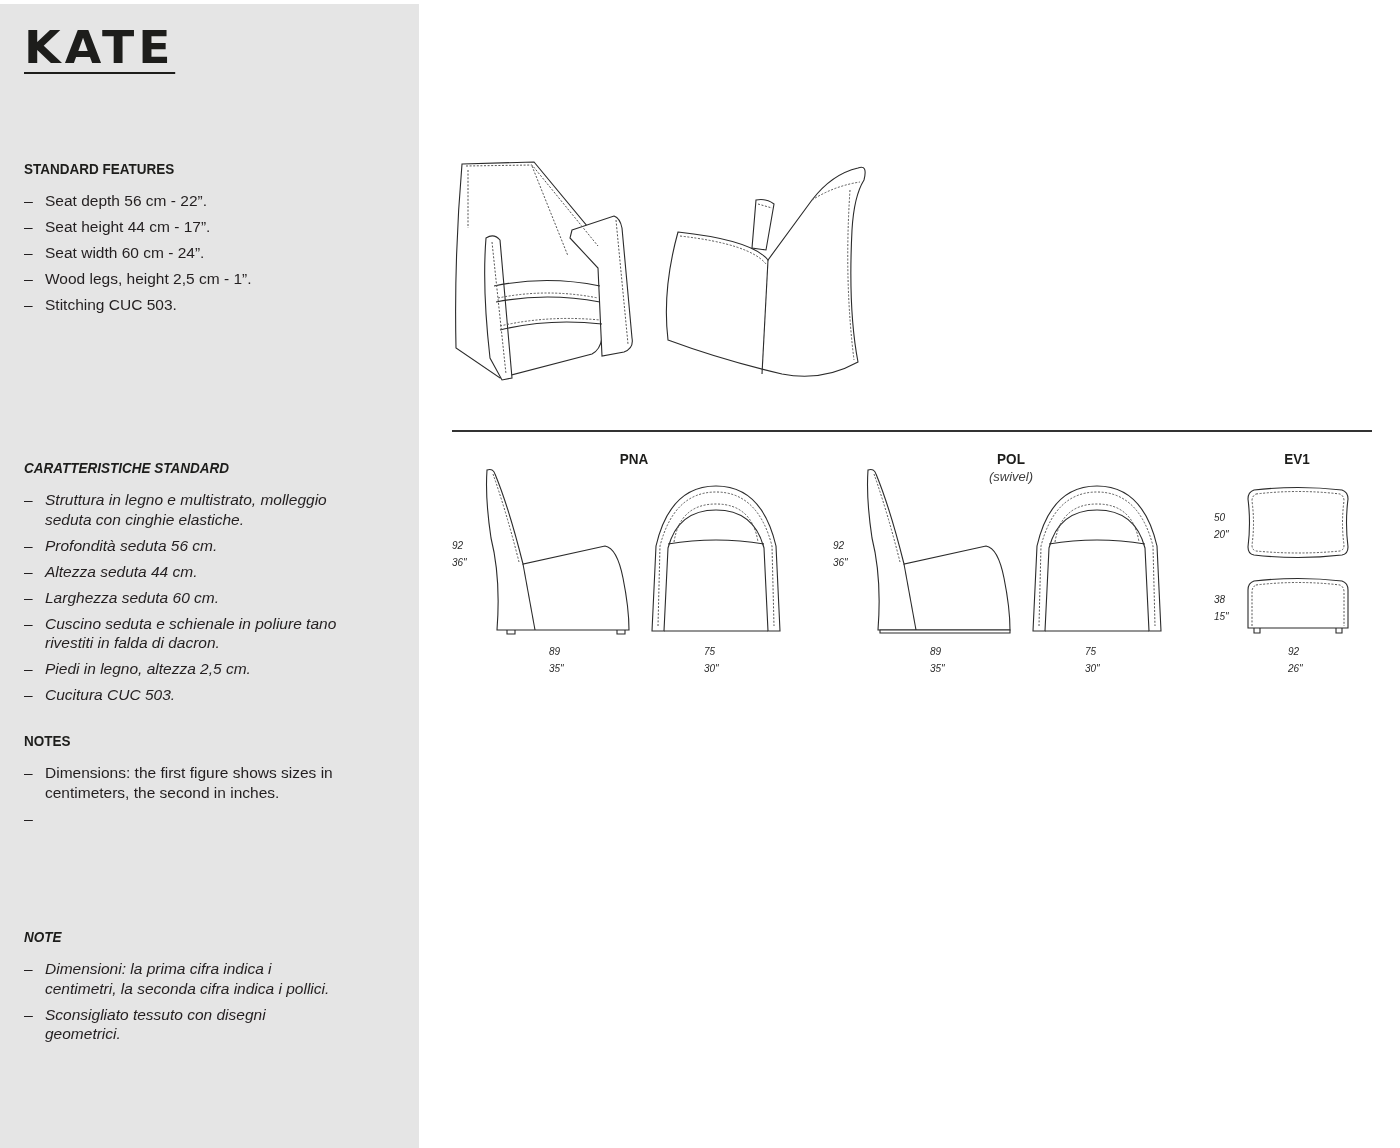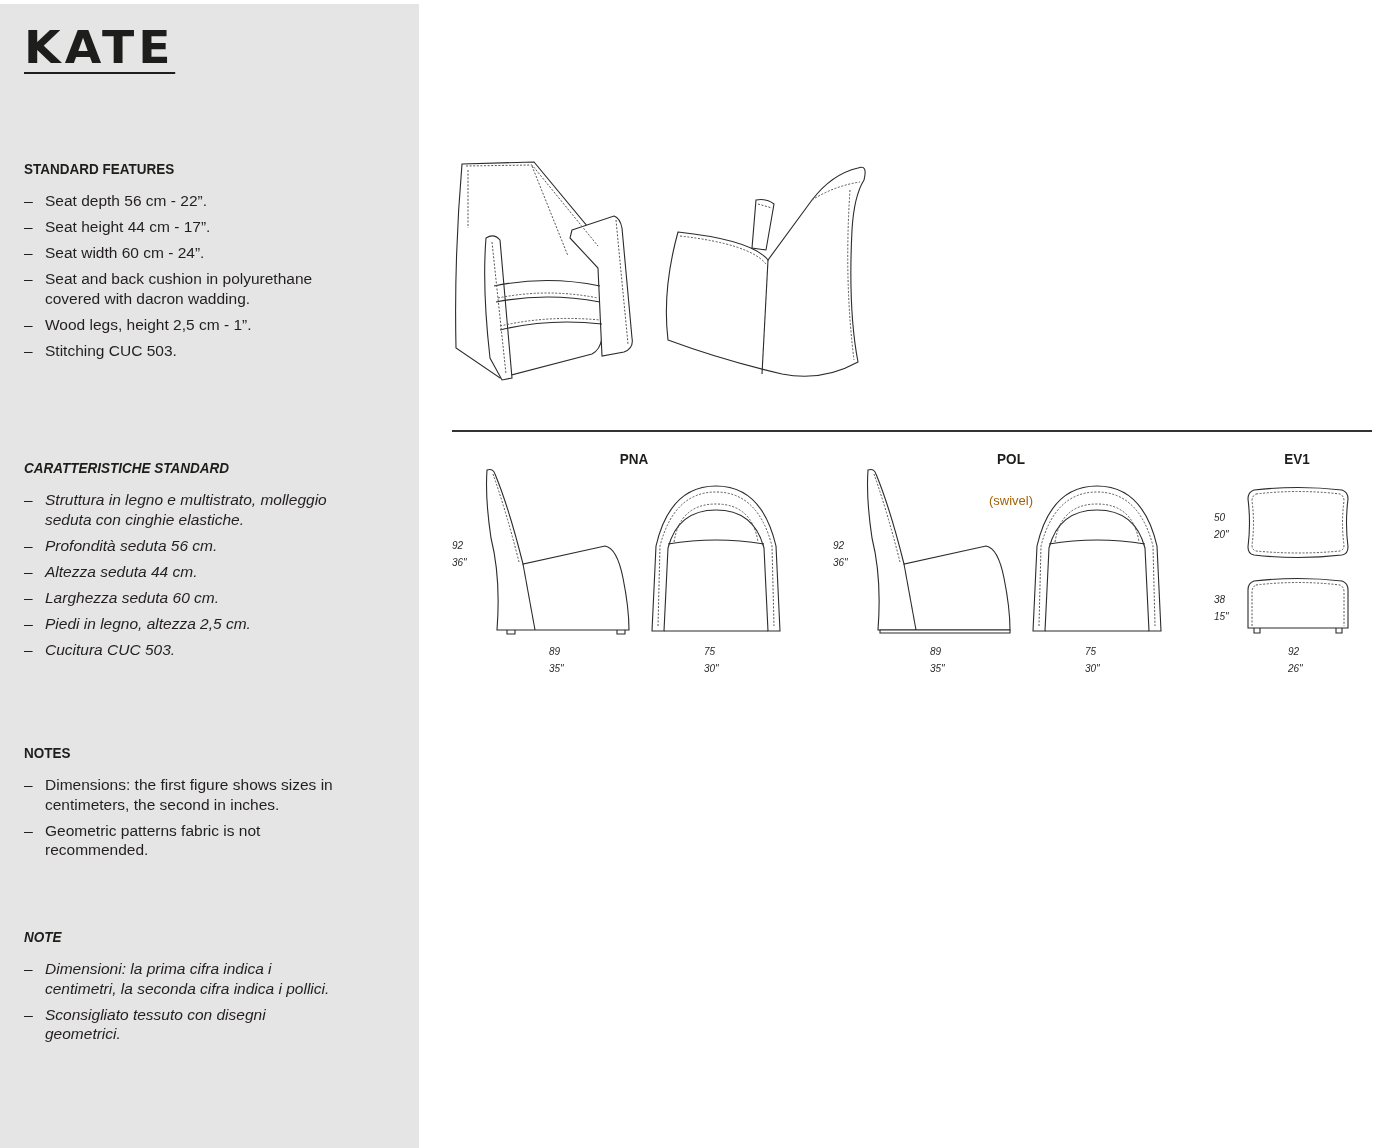--- a/index.html
+++ b/index.html
@@ -42,23 +42,22 @@
       position: absolute; left: 452px; top: 430px; width: 920px; height: 2px;
       background: #333333;
     }
 
     .label-bold {
       position: absolute; font-weight: bold; font-size: 15px; color: #1d1d1b;
       transform: scaleX(0.9); transform-origin: center;
       text-align: center;
     }
     .label-sub {
-      position: absolute; font-size: 13px; color: #a16207;
+      position: absolute; font-style: italic; font-size: 13px; color: #404040;
       text-align: center;
-      margin-top: 24px;
     }
     .dim {
       position: absolute; font-style: italic; font-size: 10px; line-height: 17px; color: #2a2a2a;
       text-align: left;
     }
     svg { position: absolute; overflow: visible; }
     svg .o { fill: #ffffff; stroke: #2b2b2b; stroke-width: 1.1; }
     svg .l { fill: none; stroke: #2b2b2b; stroke-width: 1.1; }
     svg .s { fill: none; stroke: #555; stroke-width: 1; stroke-dasharray: 2 1.6; }
   </style>
@@ -68,45 +67,45 @@
 <aside class="sidebar">
   <div class="brand">KATE</div>
 
   <section class="section" style="top:156px;">
     <h2>STANDARD FEATURES</h2>
     <ul>
       <li><span class="dash">–</span></li>
       <li><span class="dash">–</span><span>Seat depth 56 cm - 22”.</span></li>
       <li><span class="dash">–</span><span>Seat height 44 cm - 17”.</span></li>
       <li><span class="dash">–</span><span>Seat width 60 cm - 24”.</span></li>
-      <li><span class="dash">–</span><span>Seat and back cushion in polyurethane covered with dacron wadding.</span></li>
+      <li><span class="dash">–</span></li>
       <li><span class="dash">–</span><span>Wood legs, height 2,5 cm - 1”.</span></li>
       <li><span class="dash">–</span><span>Stitching CUC 503.</span></li>
     </ul>
   </section>
 
   <section class="section it" style="top:455px;">
     <h2>CARATTERISTICHE STANDARD</h2>
     <ul>
       <li><span class="dash">–</span><span>Struttura in legno e multistrato, molleggio seduta con cinghie elastiche.</span></li>
       <li><span class="dash">–</span><span>Profondità seduta 56 cm.</span></li>
       <li><span class="dash">–</span><span>Altezza seduta 44 cm.</span></li>
       <li><span class="dash">–</span><span>Larghezza seduta 60 cm.</span></li>
-      <li><span class="dash">–</span></li>
+      <li><span class="dash">–</span><span>Cuscino seduta e schienale in poliure tano rivestiti in falda di dacron.</span></li>
       <li><span class="dash">–</span><span>Piedi in legno, altezza 2,5 cm.</span></li>
       <li><span class="dash">–</span><span>Cucitura CUC 503.</span></li>
     </ul>
   </section>
 
-  <section class="section" style="top:728px;margin-top:12px;">
+  <section class="section" style="top:728px;">
     <h2>NOTES</h2>
     <ul>
       <li><span class="dash">–</span><span>Dimensions: the first figure shows sizes in centimeters, the second in inches.</span></li>
       <li><span class="dash">–</span></li>
-      <li><span class="dash">–</span><span>Geometric patterns fabric is not recommended.</span></li>
+      <li><span class="dash">–</span></li>
     </ul>
   </section>
 
   <section class="section it" style="top:924px;">
     <h2>NOTE</h2>
     <ul>
       <li><span class="dash">–</span><span>Dimensioni: la prima cifra indica i centimetri, la seconda cifra indica i pollici.</span></li>
       <li><span class="dash">–</span></li>
       <li><span class="dash">–</span><span>Sconsigliato tessuto con disegni geometrici.</span></li>
     </ul>

